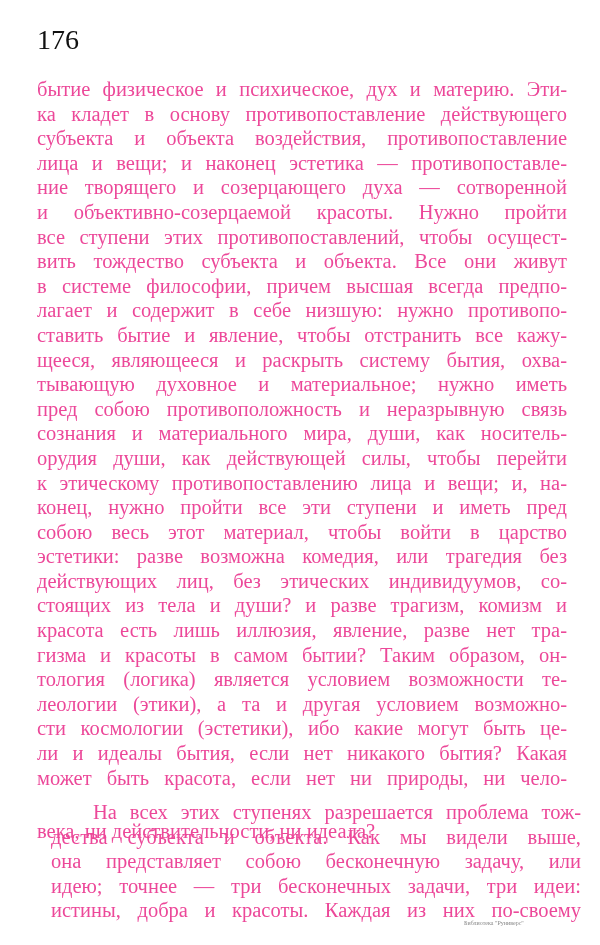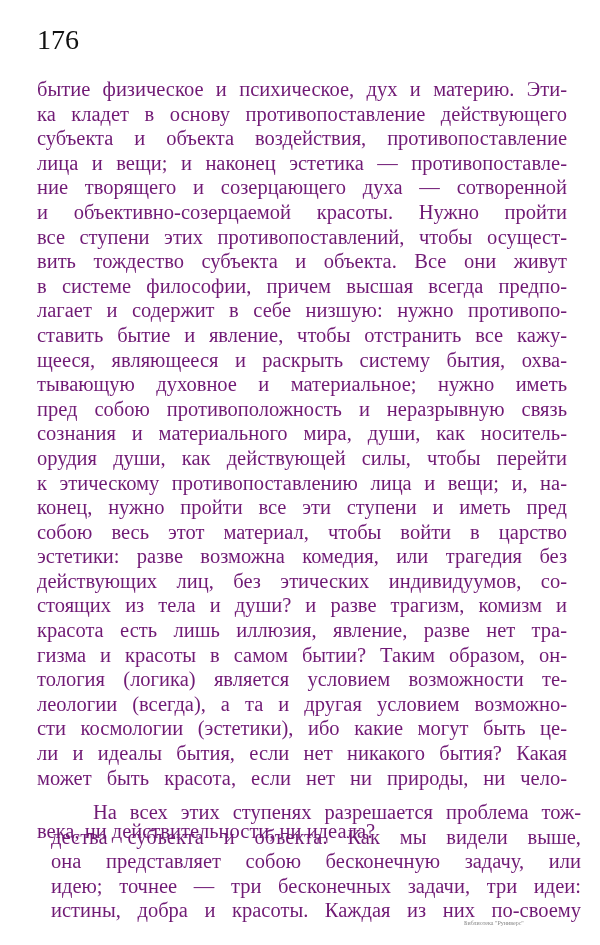--- a/index.html
+++ b/index.html
@@ -3,21 +3,21 @@
   <meta charset="utf-8">
   <style>
     html, body { margin: 0; padding: 0; background: #ffffff; }
     body { width: 600px; height: 945px; position: relative; overflow: hidden; }
     .page-number {
       position: absolute; left: 37px; top: 24px;
       font-family: "Liberation Serif", serif; font-size: 28px; color: #111;
     }
     .text-block {
       position: absolute; left: 37px; width: 530px;
-      font-family: "Liberation Serif", serif; font-size: 20.5px; color: #701a75;
+      font-family: "Liberation Serif", serif; font-size: 20.5px; color: #ec4899;
       line-height: 24.6px;
     }
     .p1 { top: 77px; }
     .p2 { top: 800px; margin-left: 14px; }
     .line { display: block; white-space: nowrap; text-align: justify; text-align-last: justify; height: 24.6px; }
     .line.last { text-align-last: left; margin-top: 29px; }
     .line.indent { padding-left: 42px; }
     .watermark {
       position: absolute; left: 464px; top: 920px;
       font-family: "Liberation Serif", serif; font-size: 6px; color: #888;
@@ -47,21 +47,21 @@
   <span class="line">орудия души, как действующей силы, чтобы перейти</span>
   <span class="line">к этическому противопоставлению лица и вещи; и, на-</span>
   <span class="line">конец, нужно пройти все эти ступени и иметь пред</span>
   <span class="line">собою весь этот материал, чтобы войти в царство</span>
   <span class="line">эстетики: разве возможна комедия, или трагедия без</span>
   <span class="line">действующих лиц, без этических индивидуумов, со-</span>
   <span class="line">стоящих из тела и души? и разве трагизм, комизм и</span>
   <span class="line">красота есть лишь иллюзия, явление, разве нет тра-</span>
   <span class="line">гизма и красоты в самом бытии? Таким образом, он-</span>
   <span class="line">тология (логика) является условием возможности те-</span>
-  <span class="line">леологии (всегда), а та и другая условием возможно-</span>
+  <span class="line">леологии (этики), а та и другая условием возможно-</span>
   <span class="line">сти космологии (эстетики), ибо какие могут быть це-</span>
   <span class="line">ли и идеалы бытия, если нет никакого бытия? Какая</span>
   <span class="line">может быть красота, если нет ни природы, ни чело-</span>
   <span class="line last">века, ни действительности, ни идеала?</span>
 </div>
 
 <div class="text-block p2">
   <span class="line indent">На всех этих ступенях разрешается проблема тож-</span>
   <span class="line">дества субъекта и объекта. Как мы видели выше,</span>
   <span class="line">она представляет собою бесконечную задачу, или</span>

